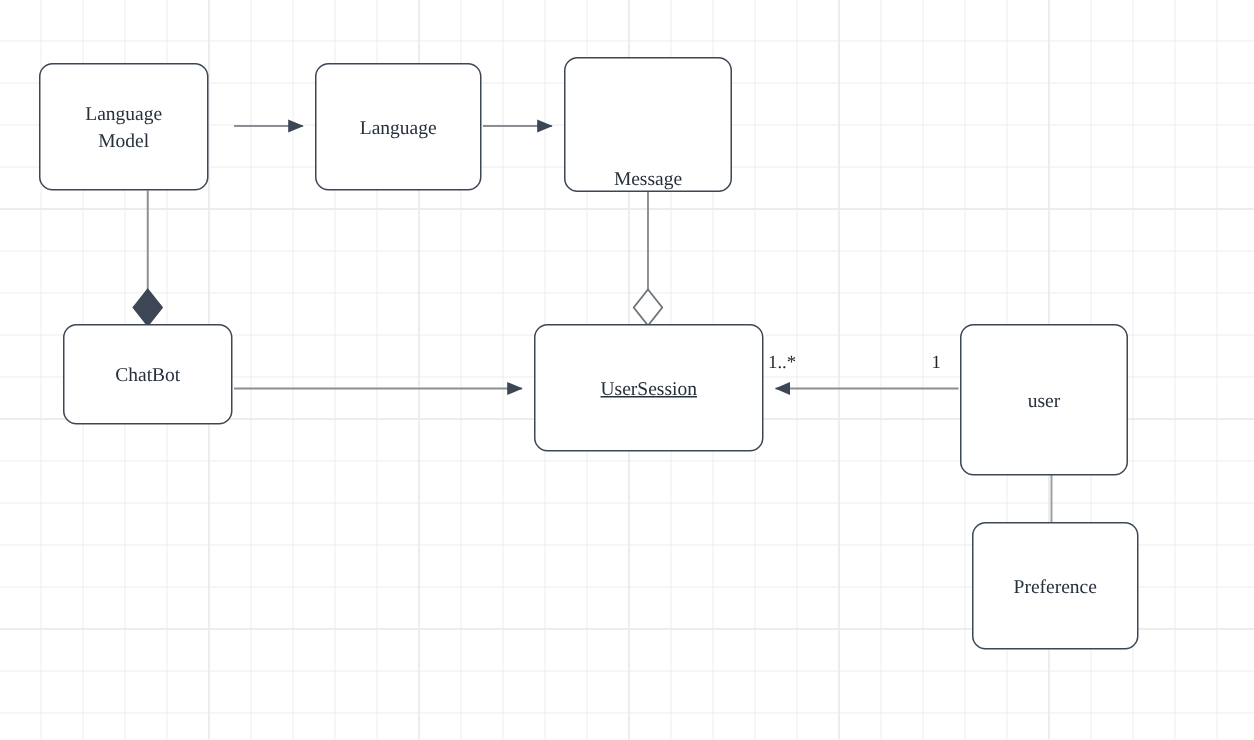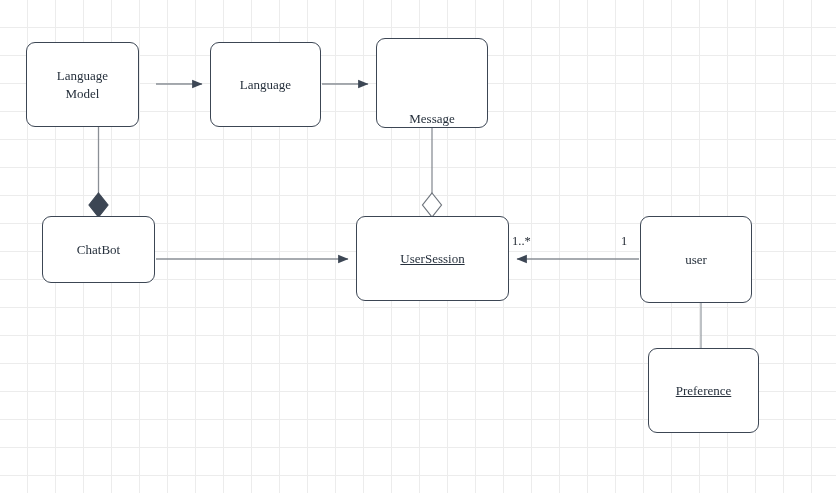--- a/index.html
+++ b/index.html
@@ -120,25 +120,25 @@
   </div>
 
   <div class="uml-node" style="left:42px; top:216px; width:113px; height:67px;">
     <span class="node-label">ChatBot</span>
   </div>
 
   <div class="uml-node" style="left:356px; top:216px; width:153px; height:85px;text-decoration:underline;">
     <span class="node-label">UserSession</span>
   </div>
 
-  <div class="uml-node" style="left:640px; top:216px; width:112px; height:87px;">
+  <div class="uml-node" style="left:640px; top:216px; width:112px; height:101px;">
     <span class="node-label">user</span>
   </div>
 
-  <div class="uml-node" style="left:648px; top:348px; width:111px; height:85px;text-decoration:underline;">
+  <div class="uml-node" style="left:648px; top:348px; width:111px; height:85px;">
     <span class="node-label">Preference</span>
   </div>
 
   <div class="edge-label" style="left:512px; top:234px;">1..*</div>
 
   <div class="edge-label" style="left:621px; top:234px;">1</div>
 
 </div>
 
 </body></html>

